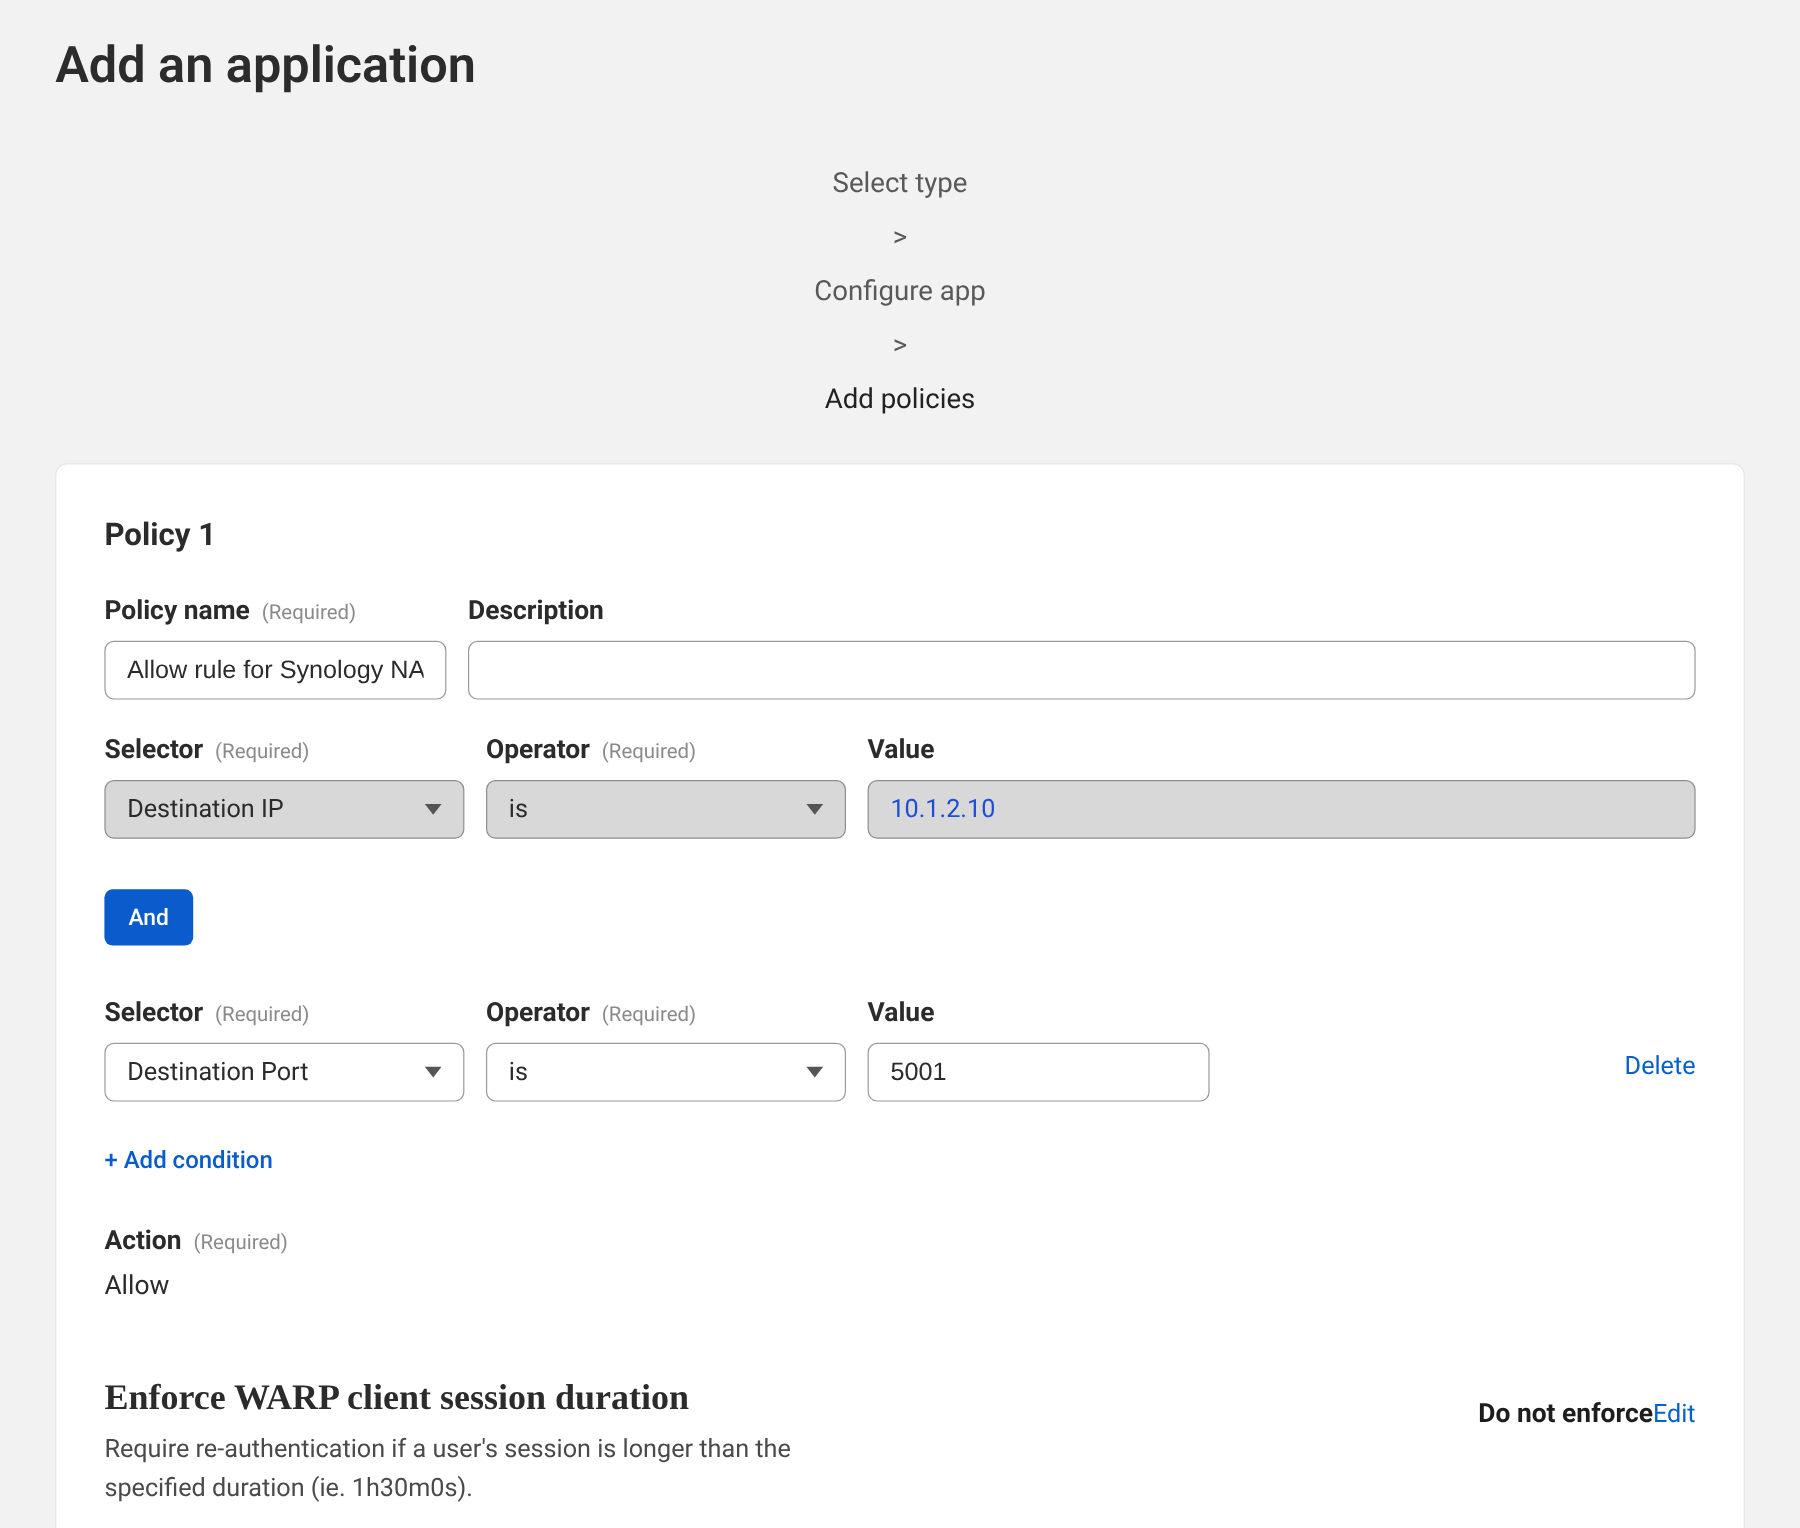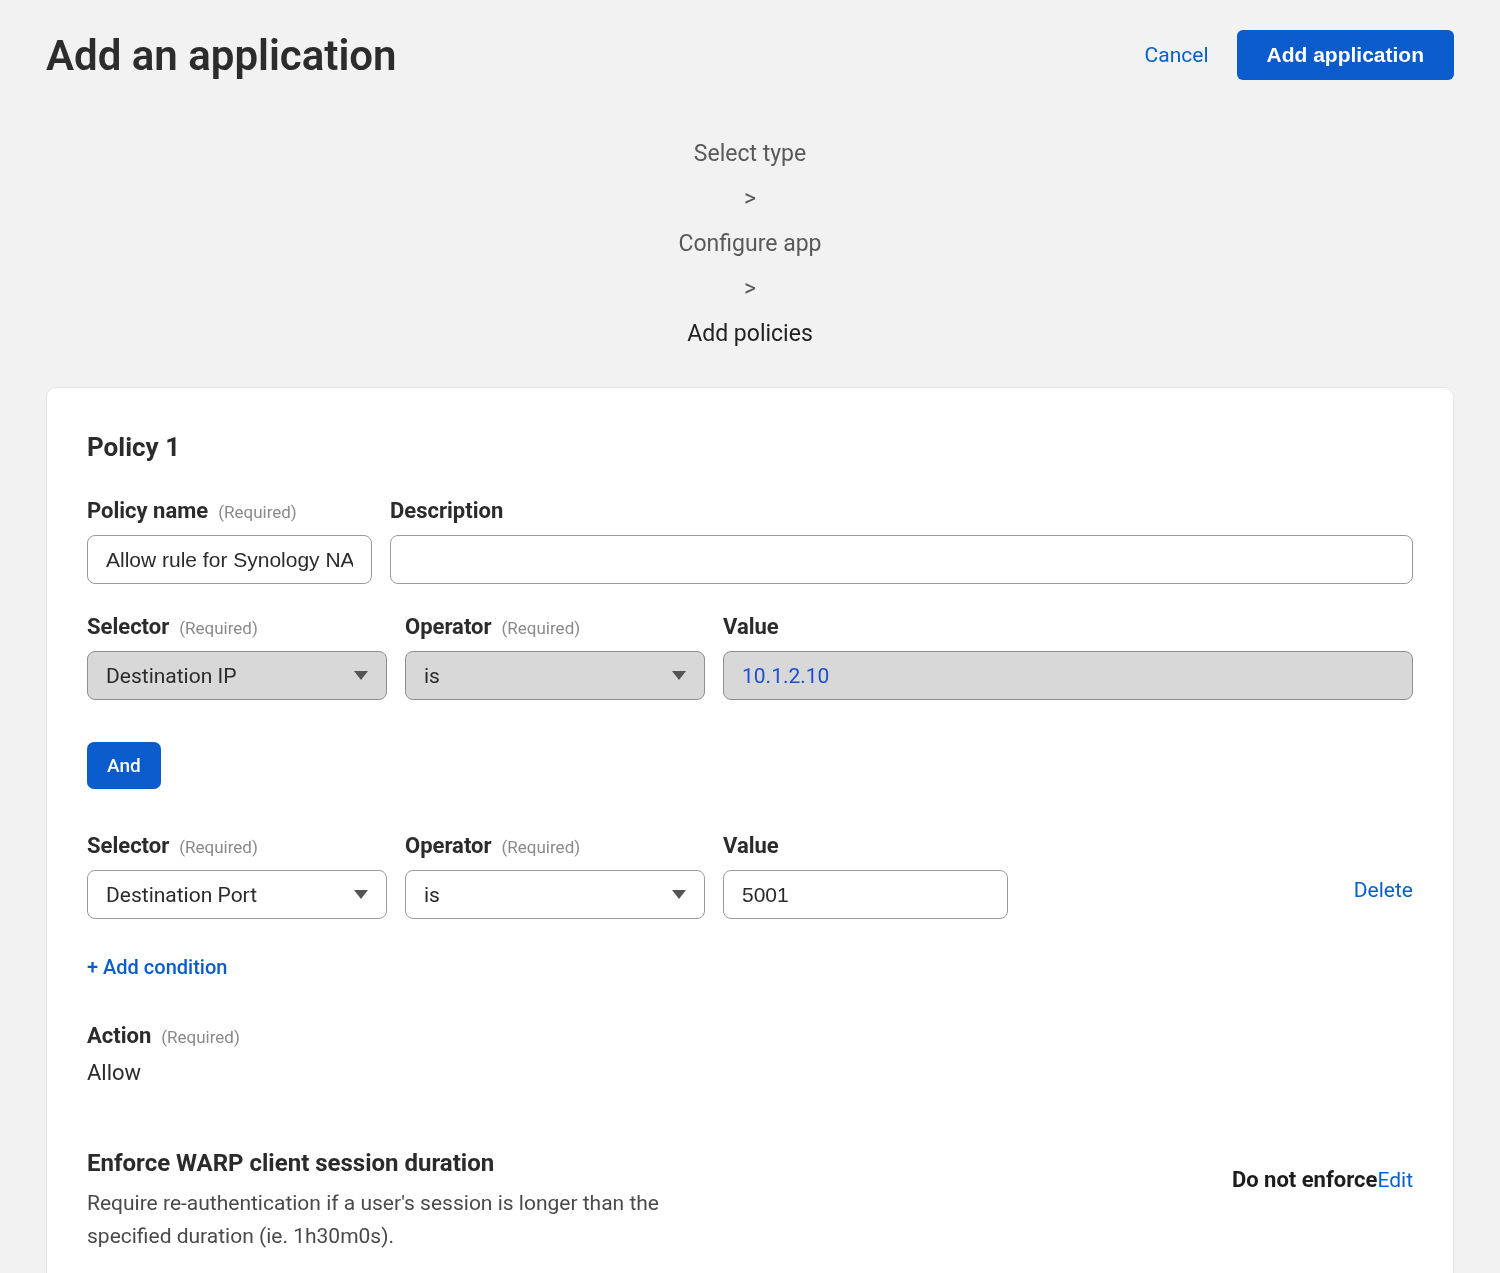--- a/index.html
+++ b/index.html
@@ -164,24 +164,25 @@
     margin-top:10px;
   }
   .warp-row {
     display:flex;
     align-items:flex-start;
     justify-content:space-between;
     margin-top:64px;
   }
   .warp-left { max-width:620px; }
   .warp-title {
-    font-size:24px;
+    font-size:30px;
     font-weight:700;
     color:#2b2b2b;
     margin:0 0 10px 0;
+    font-family:Liberation Serif, serif;
   }
   .warp-desc {
     font-size:21px;
     color:#4a4a4a;
     line-height:1.55;
     margin:0;
   }
   .warp-right {
     display:flex;
     align-items:center;
@@ -193,24 +194,20 @@
     color:#1d1d1d;
   }
 </style>
 </head>
 <body>
 
 <div class="page">
 
   <div class="header-row">
     <h1 class="page-title">Add an application</h1>
-    <div class="header-actions">
-      <span class="link">Cancel</span>
-      <button class="btn-primary">Add application</button>
-    </div>
   </div>
 
   <div class="breadcrumb">
     <span>Select type</span>
     <span class="sep">&gt;</span>
     <span>Configure app</span>
     <span class="sep">&gt;</span>
     <span class="current">Add policies</span>
   </div>
 

